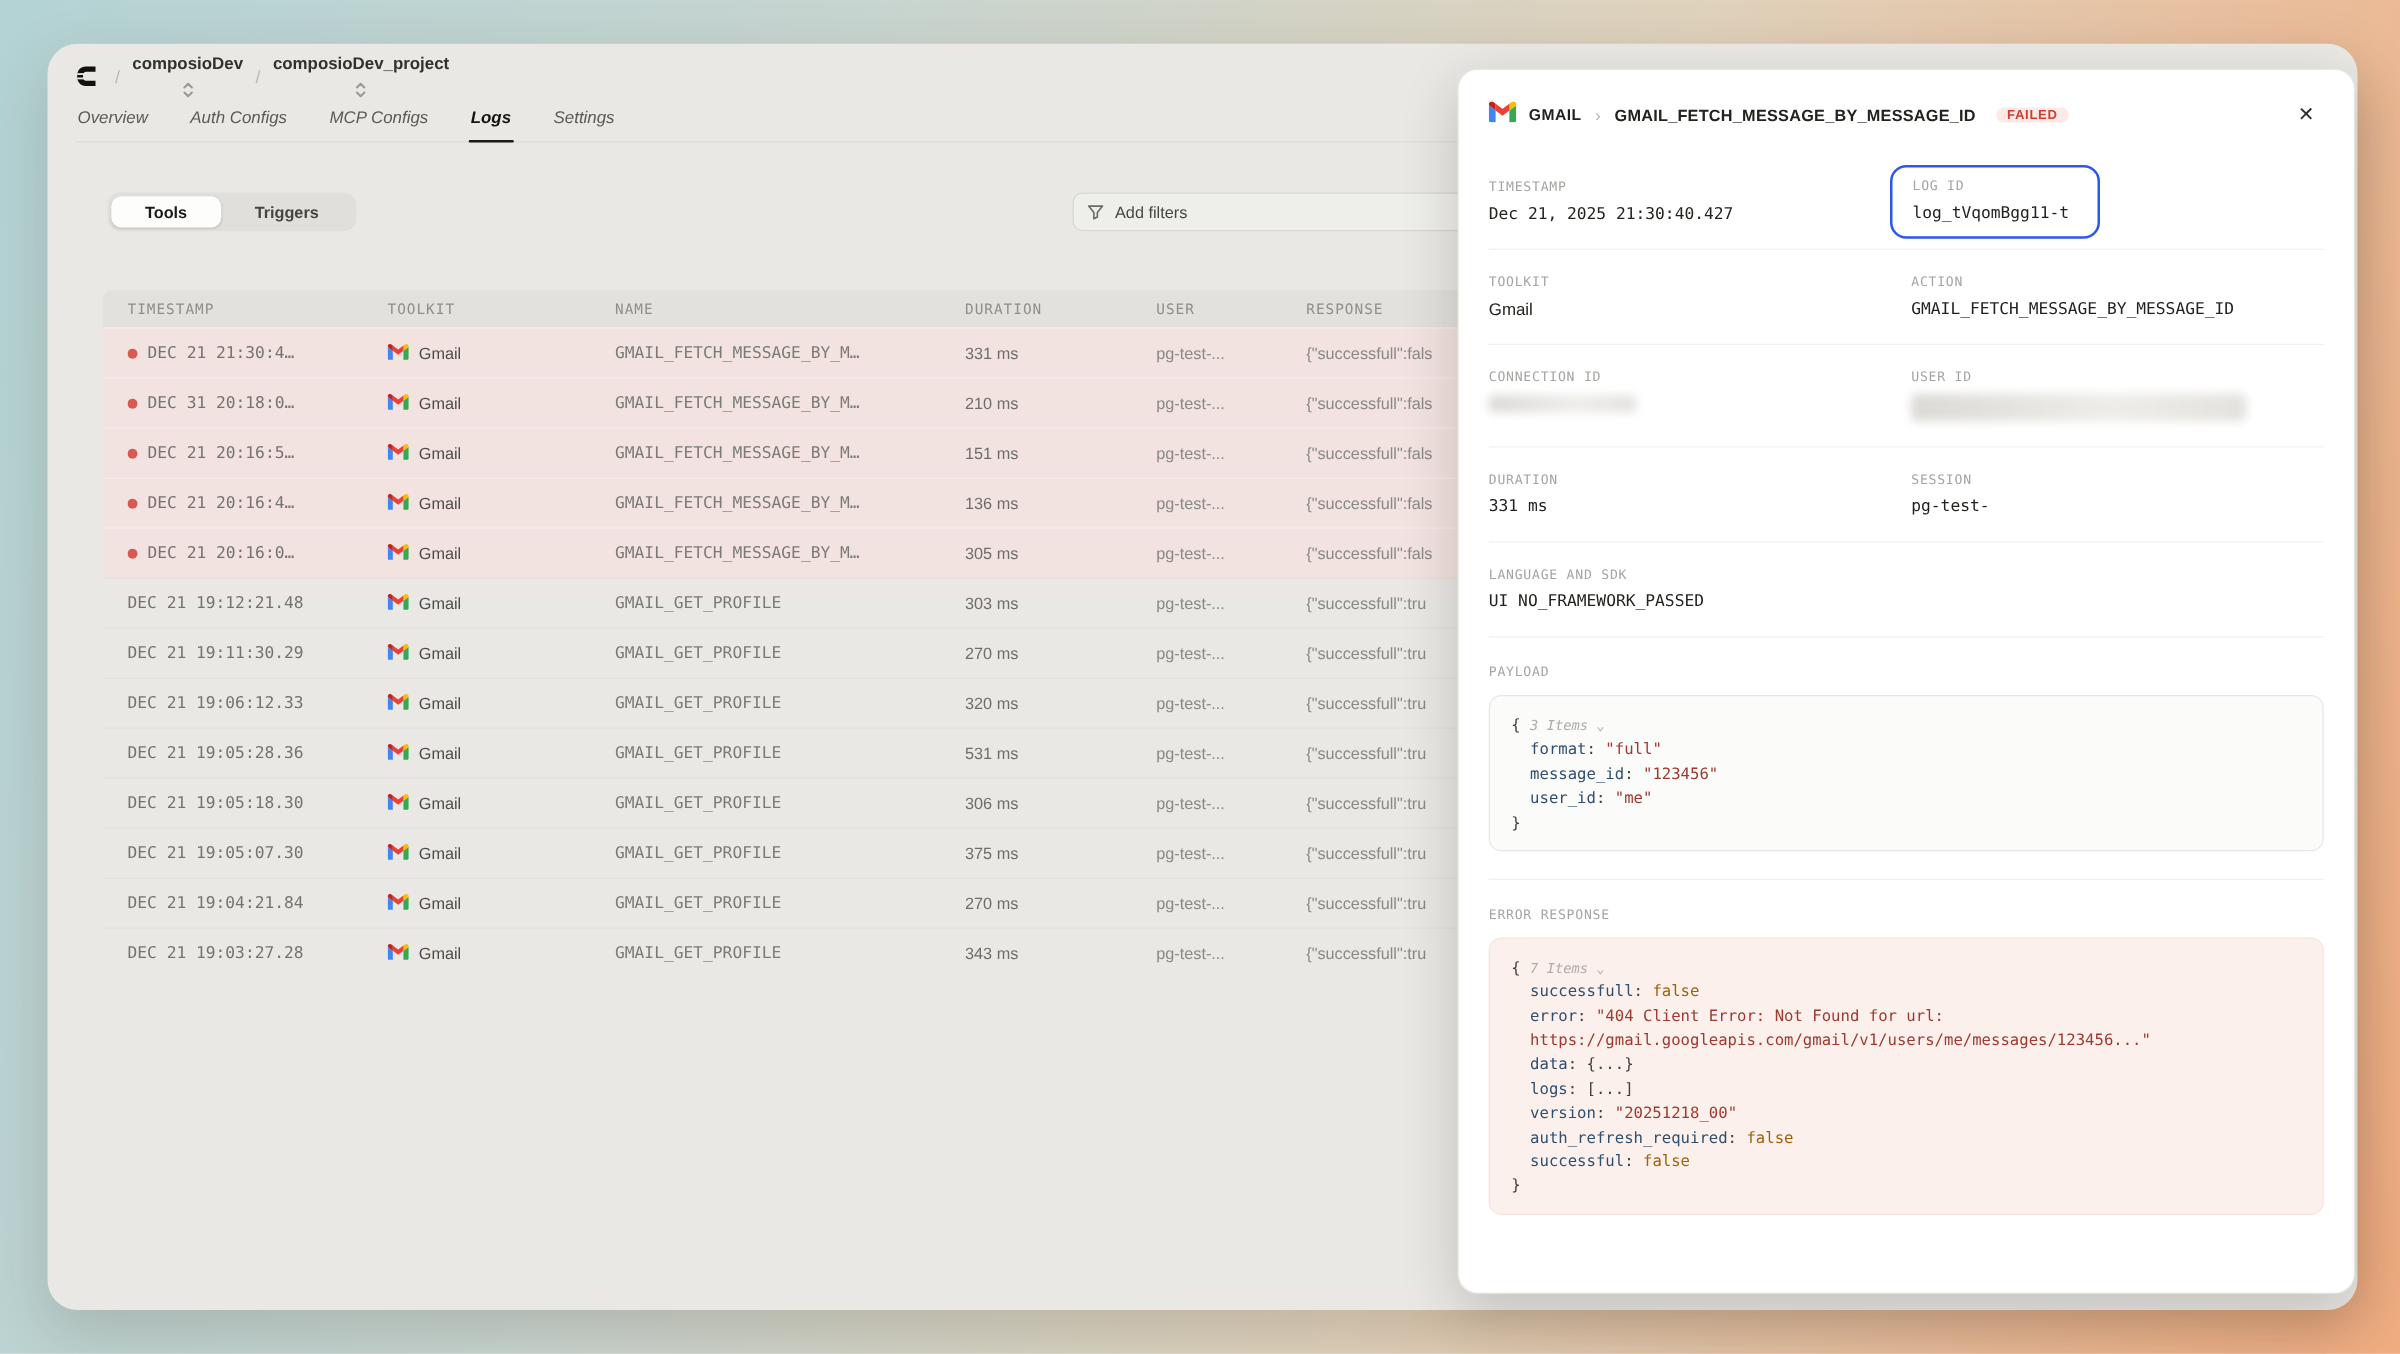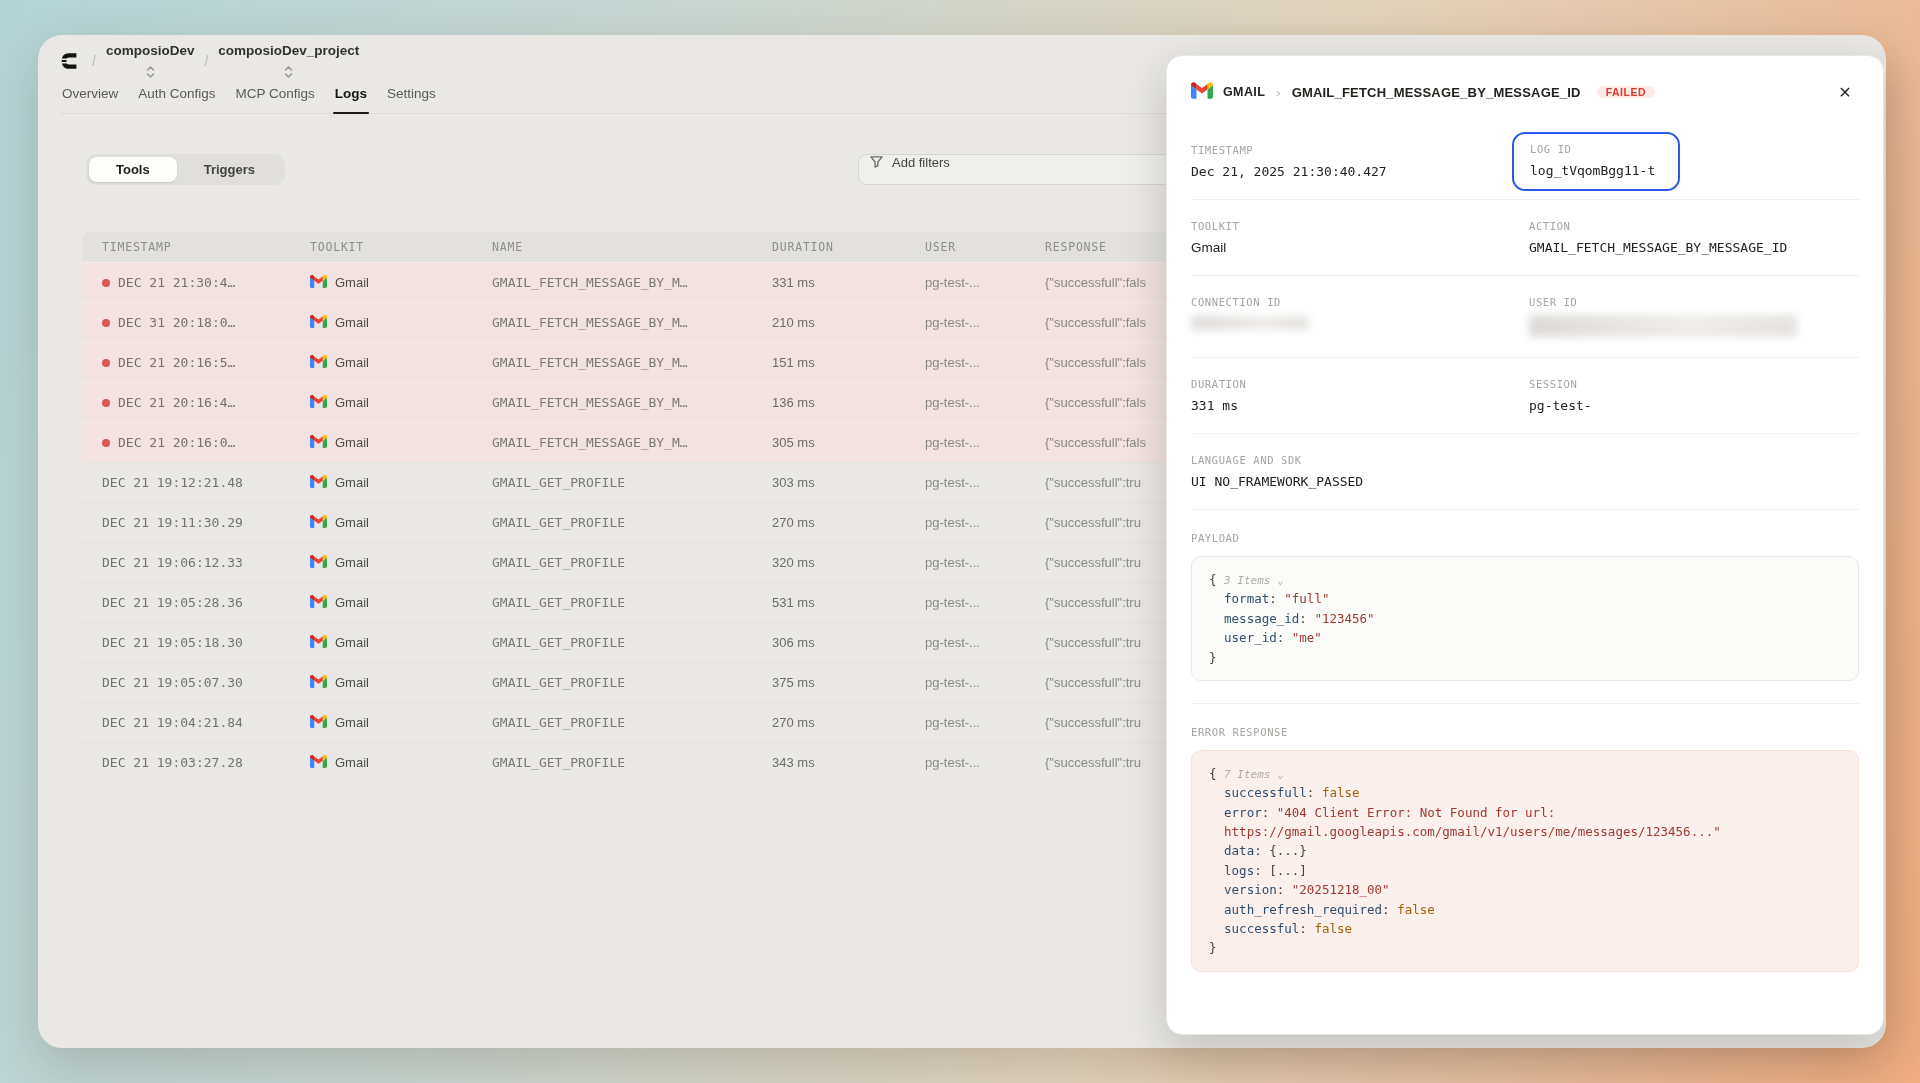--- a/index.html
+++ b/index.html
@@ -19,32 +19,32 @@
 
   
   .topbar { position:absolute; left:20px; top:8px; height:36px; display:flex; align-items:center; gap:10px; }
   .logo { width:24px; height:24px; display:flex; align-items:center; justify-content:center; }
   .crumb-sep { color:#b9b8b4; font-size:14px; }
   .crumb { display:flex; align-items:center; gap:7px; cursor:pointer;flex-direction:column; }
   .crumb-label { font-size:13.5px; font-weight:700; color:#32312e; }
   .updown { opacity:.75; }
 
   
-  .tabs { position:absolute; left:22px; top:48px; right:24px; display:flex; gap:16px; border-bottom:1px solid #dedcd8; height:31px; }
+  .tabs { position:absolute; left:22px; top:48px; right:24px; display:flex; gap:30px; border-bottom:1px solid #dedcd8; height:31px;font-style:italic; }
   .tab { font-size:13.5px; color:#5b5a55; padding:3px 2px 0; cursor:pointer; position:relative; }
   .tab.active { color:#15140f; font-weight:700; }
   .tab.active:after { content:""; position:absolute; left:0; right:0; bottom:-1px; height:2px; background:#1a1915; border-radius:2px; }
 
   
   .seg-group { position:absolute; left:48px; top:119px; background:#e0dfdb; border-radius:10px; padding:3px; display:flex; }
   .seg { font-size:13px; color:#45443f; padding:5px 27px; border-radius:8px; cursor:pointer; font-weight:600; }
   .seg.active { background:#fdfdfc; box-shadow:0 1px 2px rgba(0,0,0,.12); color:#1c1b17; }
   .filters {
     position:absolute; left:820px; top:119px; width:356px; height:31px;
-    border:1px solid #d7d5d1; border-radius:8px; display:flex; gap:9px;
+    border:1px solid #d7d5d1; border-radius:8px; display:flex; align-items:center; gap:9px;
     padding:0 11px; color:#47463f; font-size:13px; background:rgba(255,255,255,.25); cursor:pointer;
   }
 
   
   .table { position:absolute; left:44px; top:197px; width:1440px; }
   .thead {
     display:grid; grid-template-columns:208px 182px 280px 153px 120px 1fr;
     background:#e2e1dd; border-radius:8px 8px 0 0; padding:8px 0 8px 20px;
   }
   .thead .th { font-family:"DejaVu Sans Mono", monospace; font-size:11.5px; letter-spacing:.8px; color:#8f8e8a; }

